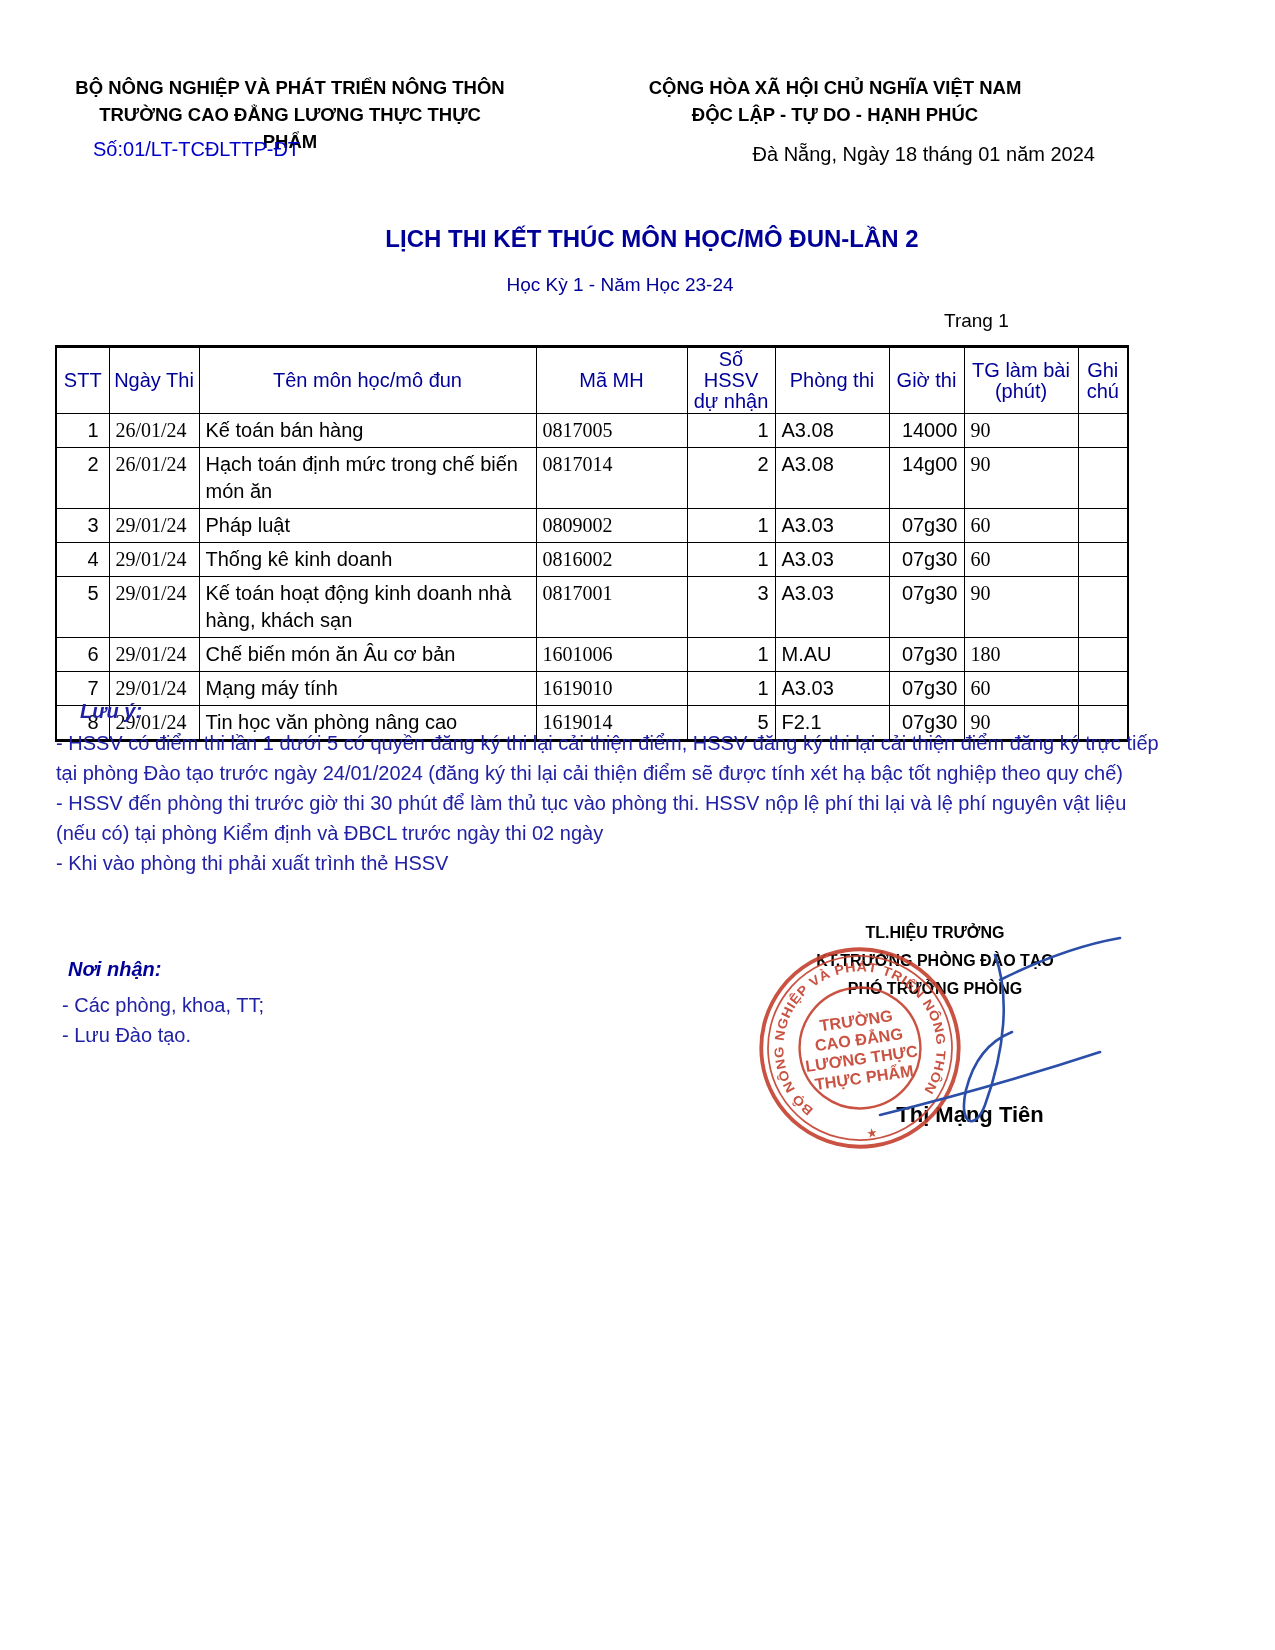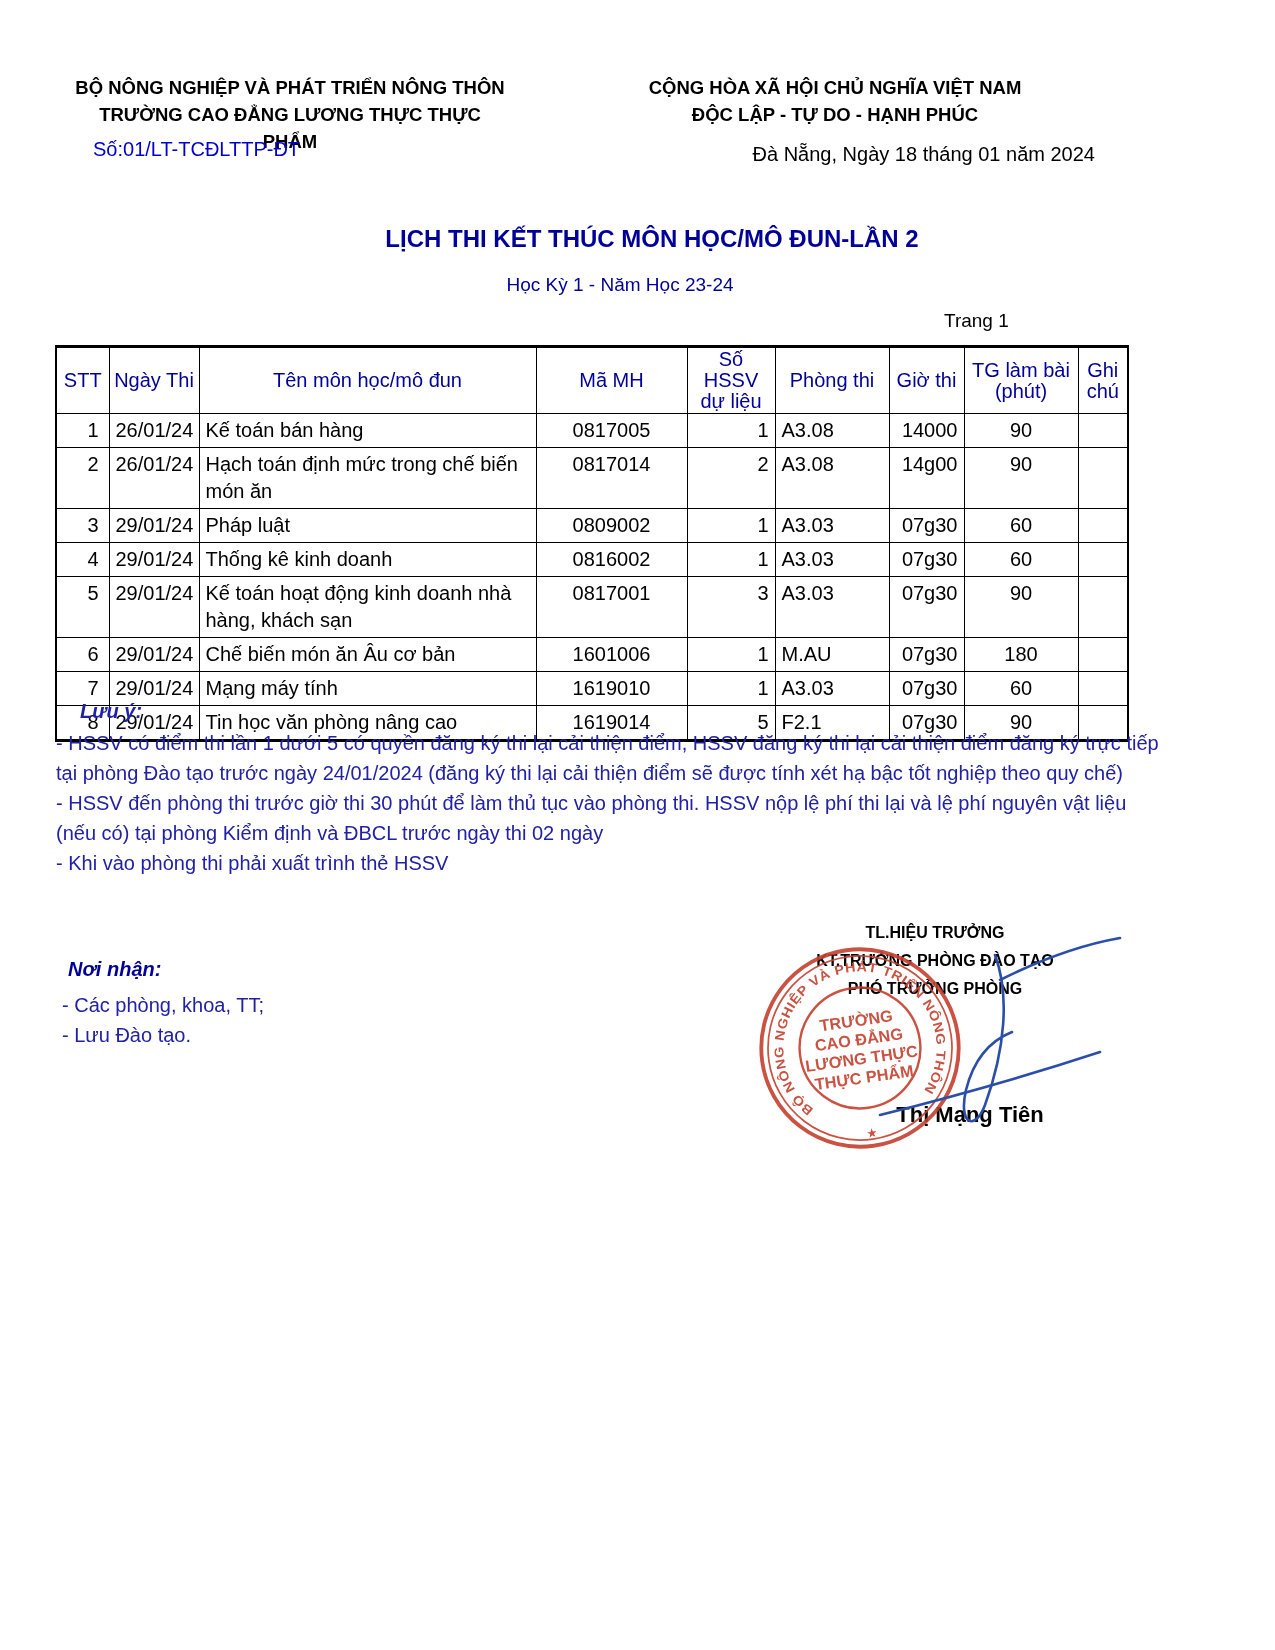--- a/index.html
+++ b/index.html
@@ -47,21 +47,21 @@
     color:#000099;
     font-weight:normal;
     text-align:center;
     vertical-align:middle;
     line-height:21px;
     padding:1px 2px;
     height:40px;
   }
   table.sched tr{height:34px;}
   td.al-left{text-align:left;}
-  td.al-center{text-align:center;padding-left:2px;padding-right:2px;}
+  td.al-center{padding-left:2px;padding-right:2px;font-family:Liberation Serif, serif;}
   td.al-right{text-align:right;padding-right:4px;}
   table.sched td:first-child{padding-right:10px;}
   table.sched td{line-height:27px;}
 
   
   .notes-heading{font-size:20px;font-style:italic;font-weight:bold;color:#2121A6;}
   .notes-body{font-size:20px;line-height:30px;color:#2121A6;width:1105px;}
 
   
   .recipients-heading{font-size:20px;font-weight:bold;font-style:italic;color:#000099;}
@@ -102,21 +102,21 @@
       <col style="width:75px">
         <col style="width:114px">
         <col style="width:50px">
     </colgroup>
     <thead>
       <tr>
         <th>STT</th>
         <th>Ngày Thi</th>
         <th>Tên môn học/mô đun</th>
         <th>Mã MH</th>
-        <th>Số HSSV dự liệu</th>
+        <th>Số HSSV dự nhận</th>
         <th>Phòng thi</th>
         <th>Giờ thi</th>
         <th>TG làm bài (phút)</th>
         <th>Ghi chú</th>
       </tr>
     </thead>
     <tbody>
         <tr>
           <td class="al-right">1</td>
           <td class="al-center">26/01/24</td>

